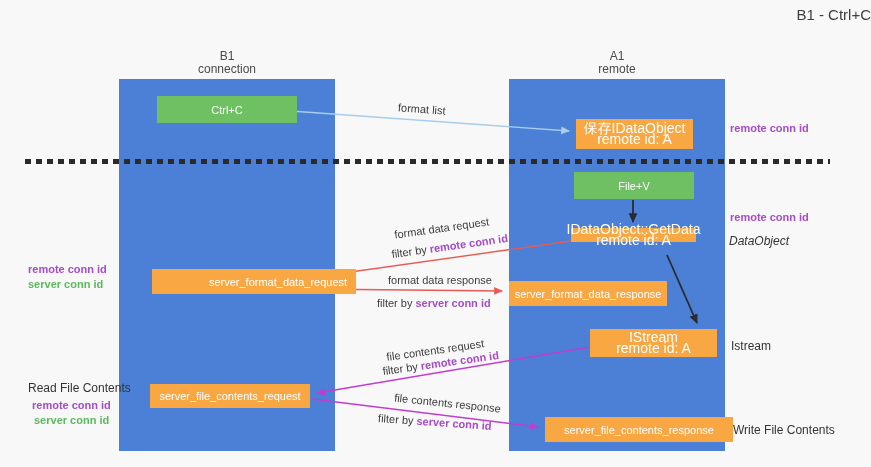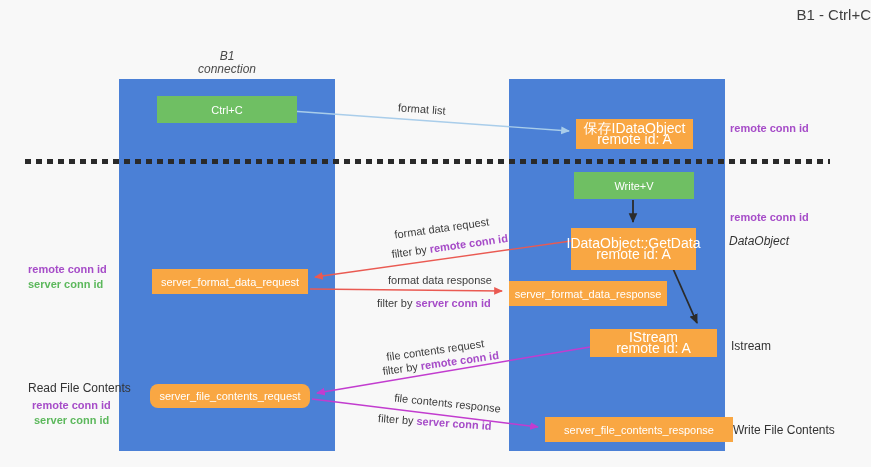--- a/index.html
+++ b/index.html
@@ -4,46 +4,46 @@
 <style>
   html,body { margin:0; padding:0; }
   body { font-family: "Liberation Sans", sans-serif; background:#f8f8f8; }
   .canvas { position:relative; width:871px; height:467px; background:#f8f8f8; overflow:hidden; }
 
   .title { position:absolute; left:0; top:6px; width:100%; text-align:right;
            font-size:15px; color:#3f3f3f; line-height:18px; }
 
   .lane-header { position:absolute; top:50px; text-align:center; font-size:12px;
                  color:#4a4a4a; line-height:13px; }
-  .lane-header.left { left:119px; width:216px;font-style:italic; }
+  .lane-header.left { left:119px; width:216px; }
   .lane-header.right { left:509px; width:216px; }
 
   .lane { position:absolute; top:79px; width:216px; height:372px;
           background:var(--lane-blue); }
   .lane.left { left:119px; }
   .lane.right { left:509px; }
 
   .dashed-separator { position:absolute; left:25px; top:159px; width:805px; height:5px;
     background:repeating-linear-gradient(90deg, #2a2a2a 0 6px, transparent 6px 11px); }
 
   .node { position:absolute; color:#fff; display:flex; flex-direction:column;
           align-items:center; justify-content:center; text-align:center;
           font-size:11px; line-height:12px; }
   .node.green { background:var(--box-green); }
   .node.orange { background:var(--box-orange); }
   .node.two-line { font-size:14px; line-height:11px; }
 
   .n-ctrl-c   { left:157px; top:96px;  width:140px; height:27px; }
   .n-save-do  { left:576px; top:119px; width:117px; height:30px; }
   .n-ctrl-v   { left:574px; top:172px; width:120px; height:27px; }
-  .n-getdata  { left:571px; top:228px; width:125px; height:42px; }
-  .n-freq     { left:152px; top:269px; width:156px; height:25px; }
+  .n-getdata  { left:571px; top:228px; width:125px; height:14px; }
+  .n-freq     { left:152px; top:269px; width:156px; height:25px;padding-left:48px; }
   .n-fresp    { left:509px; top:281px; width:158px; height:25px; }
   .n-istream  { left:590px; top:329px; width:127px; height:28px; }
-  .n-fcreq    { left:150px; top:384px; width:160px; height:24px;border-radius:8px; }
+  .n-fcreq    { left:150px; top:384px; width:160px; height:24px; }
   .n-fcresp   { left:545px; top:417px; width:188px; height:25px; }
 
   .side-label { position:absolute; font-size:12px; color:#333; white-space:nowrap; }
   .side-label.purple { color:var(--label-purple); font-weight:bold; font-size:11px; }
   .side-label.green  { color:var(--label-green);  font-weight:bold; font-size:11px; }
 
   .sl-r-remote-top { left:730px; top:122px; }
   .sl-r-remote-mid { left:730px; top:211px; }
   .sl-dataobject   { left:729px; top:234px;font-style:italic; }
   .sl-istream      { left:731px; top:339px; }
@@ -83,20 +83,24 @@
 <div class="canvas">
 
   <div class="title">
     <div>B1 - Ctrl+C</div>
   </div>
 
   <div class="lane-header left">
     <div>B1</div>
     <div>connection</div>
   </div>
+  <div class="lane-header right">
+    <div>A1</div>
+    <div>remote</div>
+  </div>
 
   <div class="lane left"></div>
   <div class="lane right"></div>
 
   <div class="dashed-separator"></div>
 
   <svg class="arrows" viewBox="0 0 871 467">
     <defs>
       <marker id="mk-blue" viewBox="0 0 10 10" refX="8" refY="5" markerWidth="7" markerHeight="7" orient="auto">
         <path class="fill-blue" d="M0,1 L9,5 L0,9 Z"></path>
@@ -123,21 +127,21 @@
   <div class="node green n-ctrl-c">
     <span>Ctrl+C</span>
   </div>
 
   <div class="node orange two-line n-save-do">
     <span>保存IDataObject</span>
     <span>remote id: A</span>
   </div>
 
   <div class="node green n-ctrl-v">
-    <span>Write+V</span>
+    <span>File+V</span>
   </div>
 
   <div class="node orange two-line n-getdata">
     <span>IDataObject::GetData</span>
     <span>remote id: A</span>
   </div>
 
   <div class="node orange n-freq">
     <span>server_format_data_request</span>
   </div>

